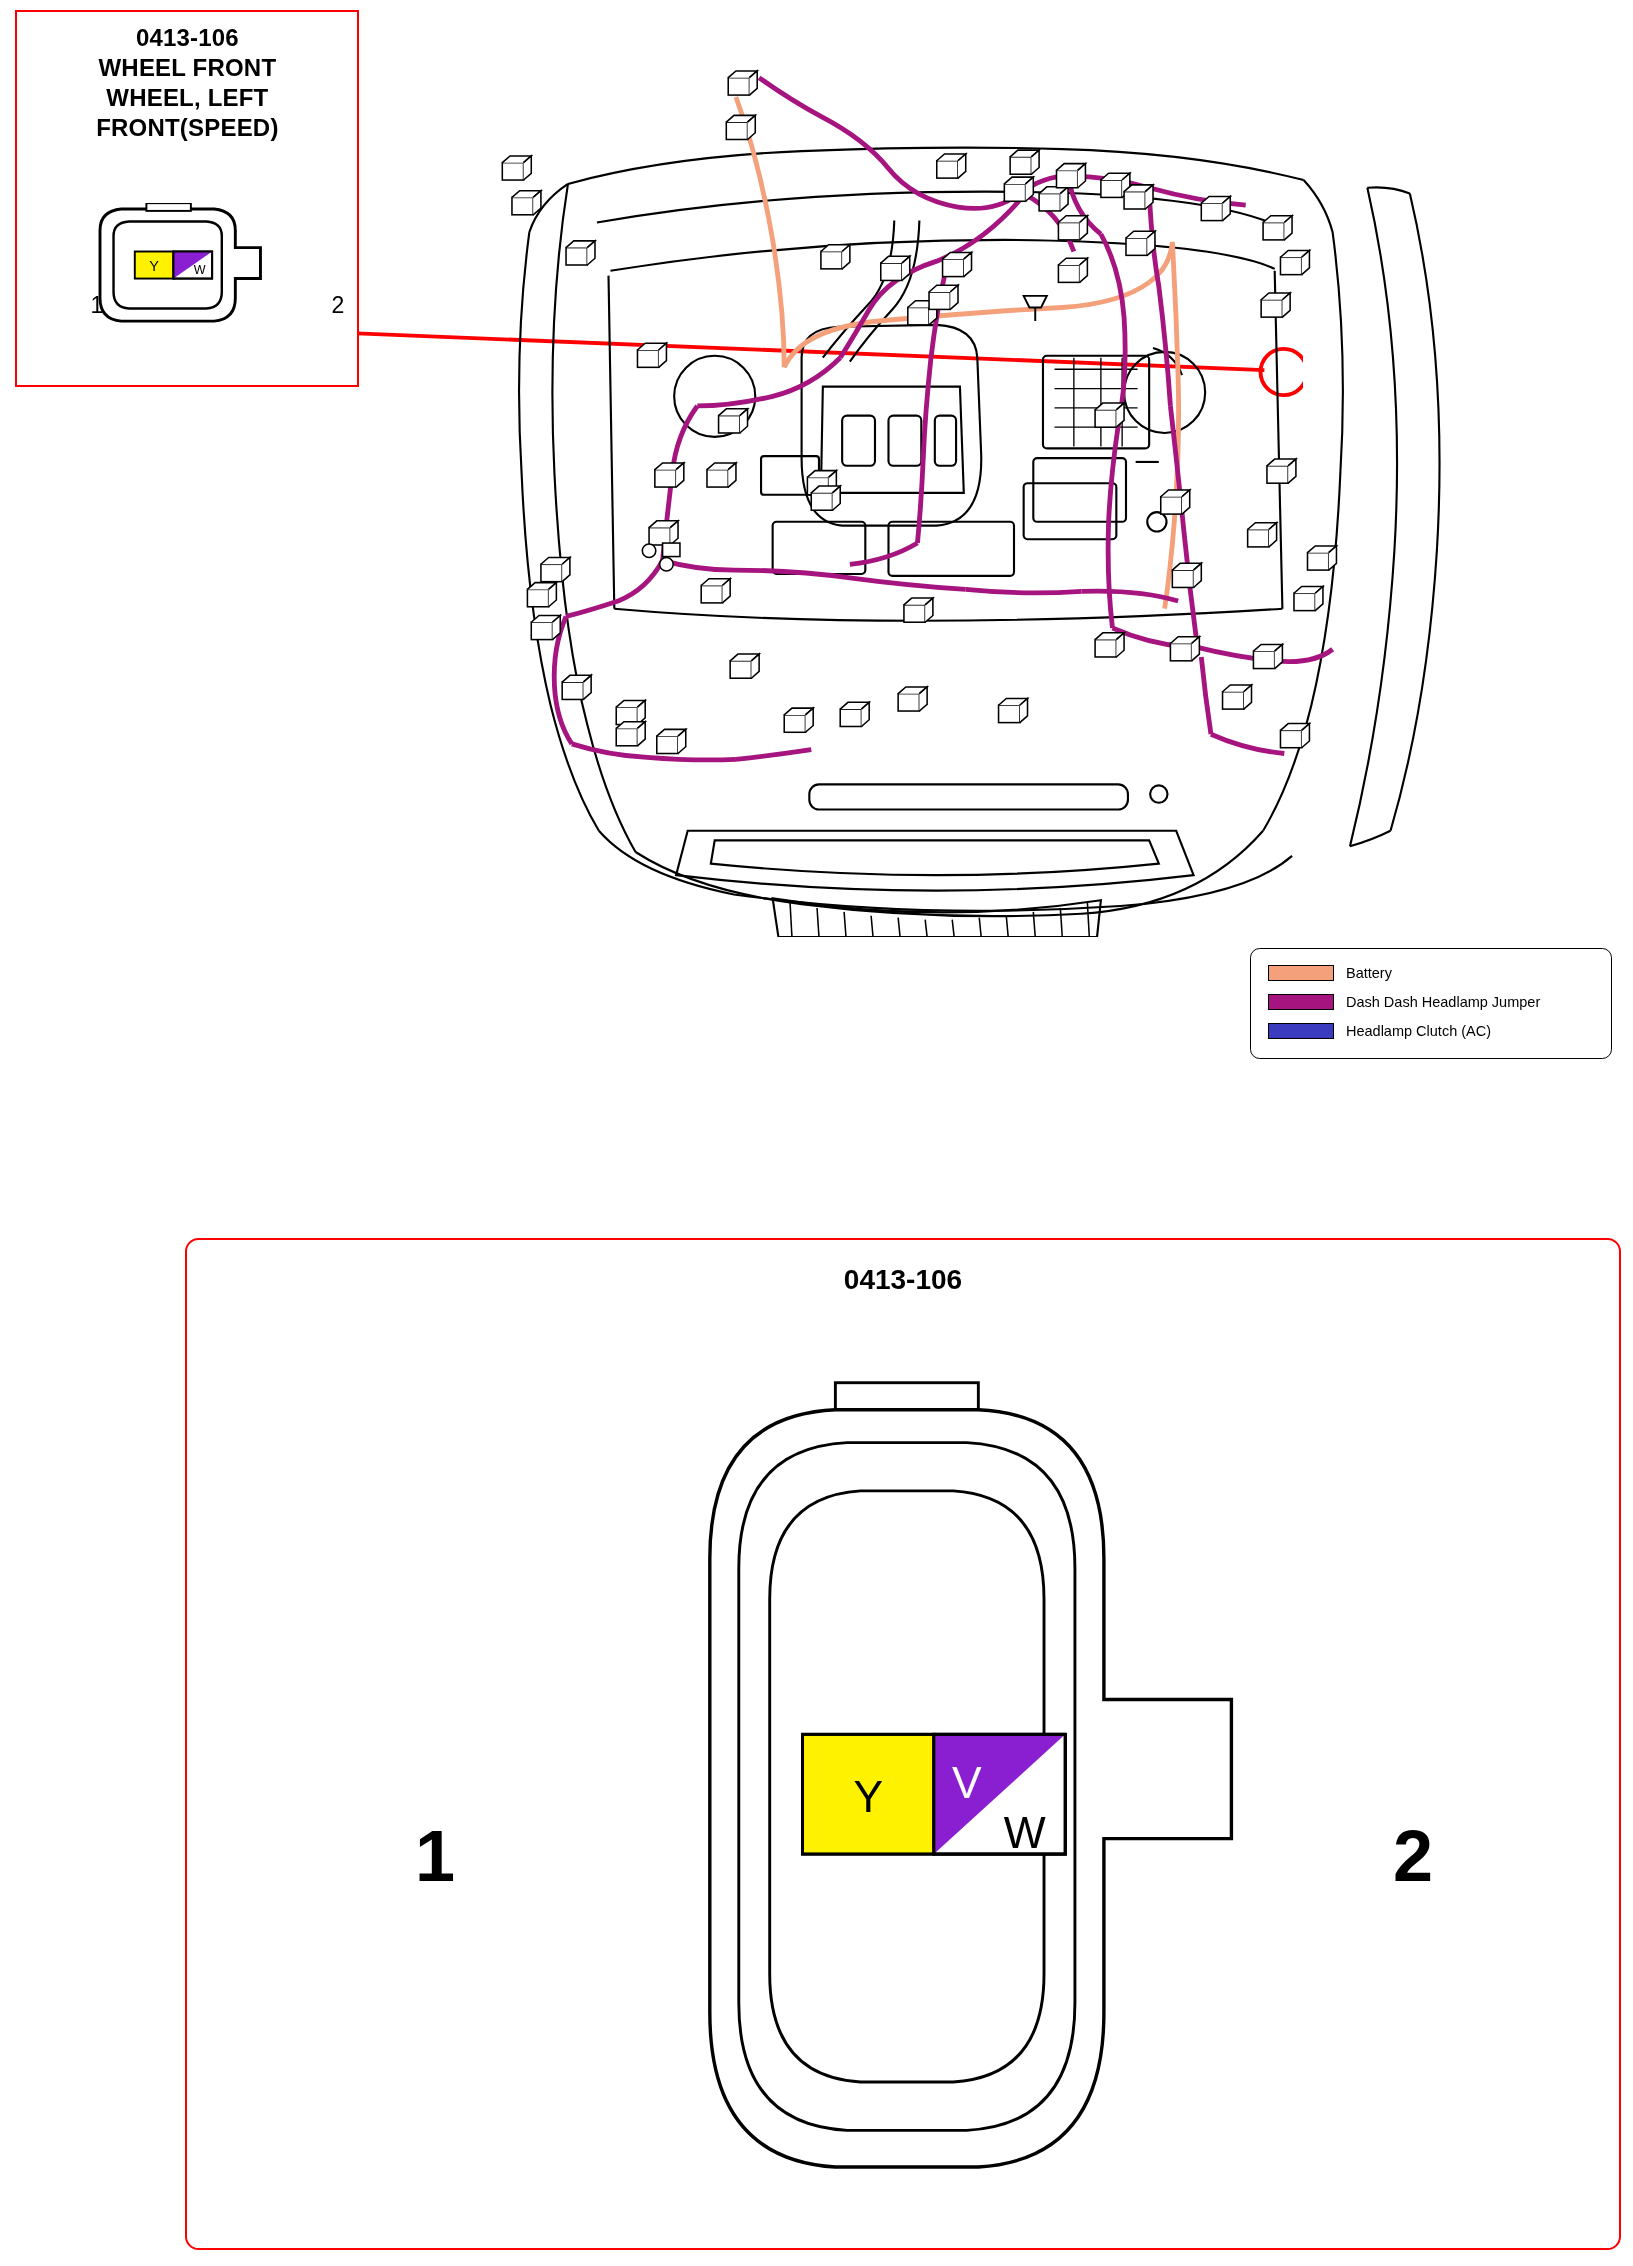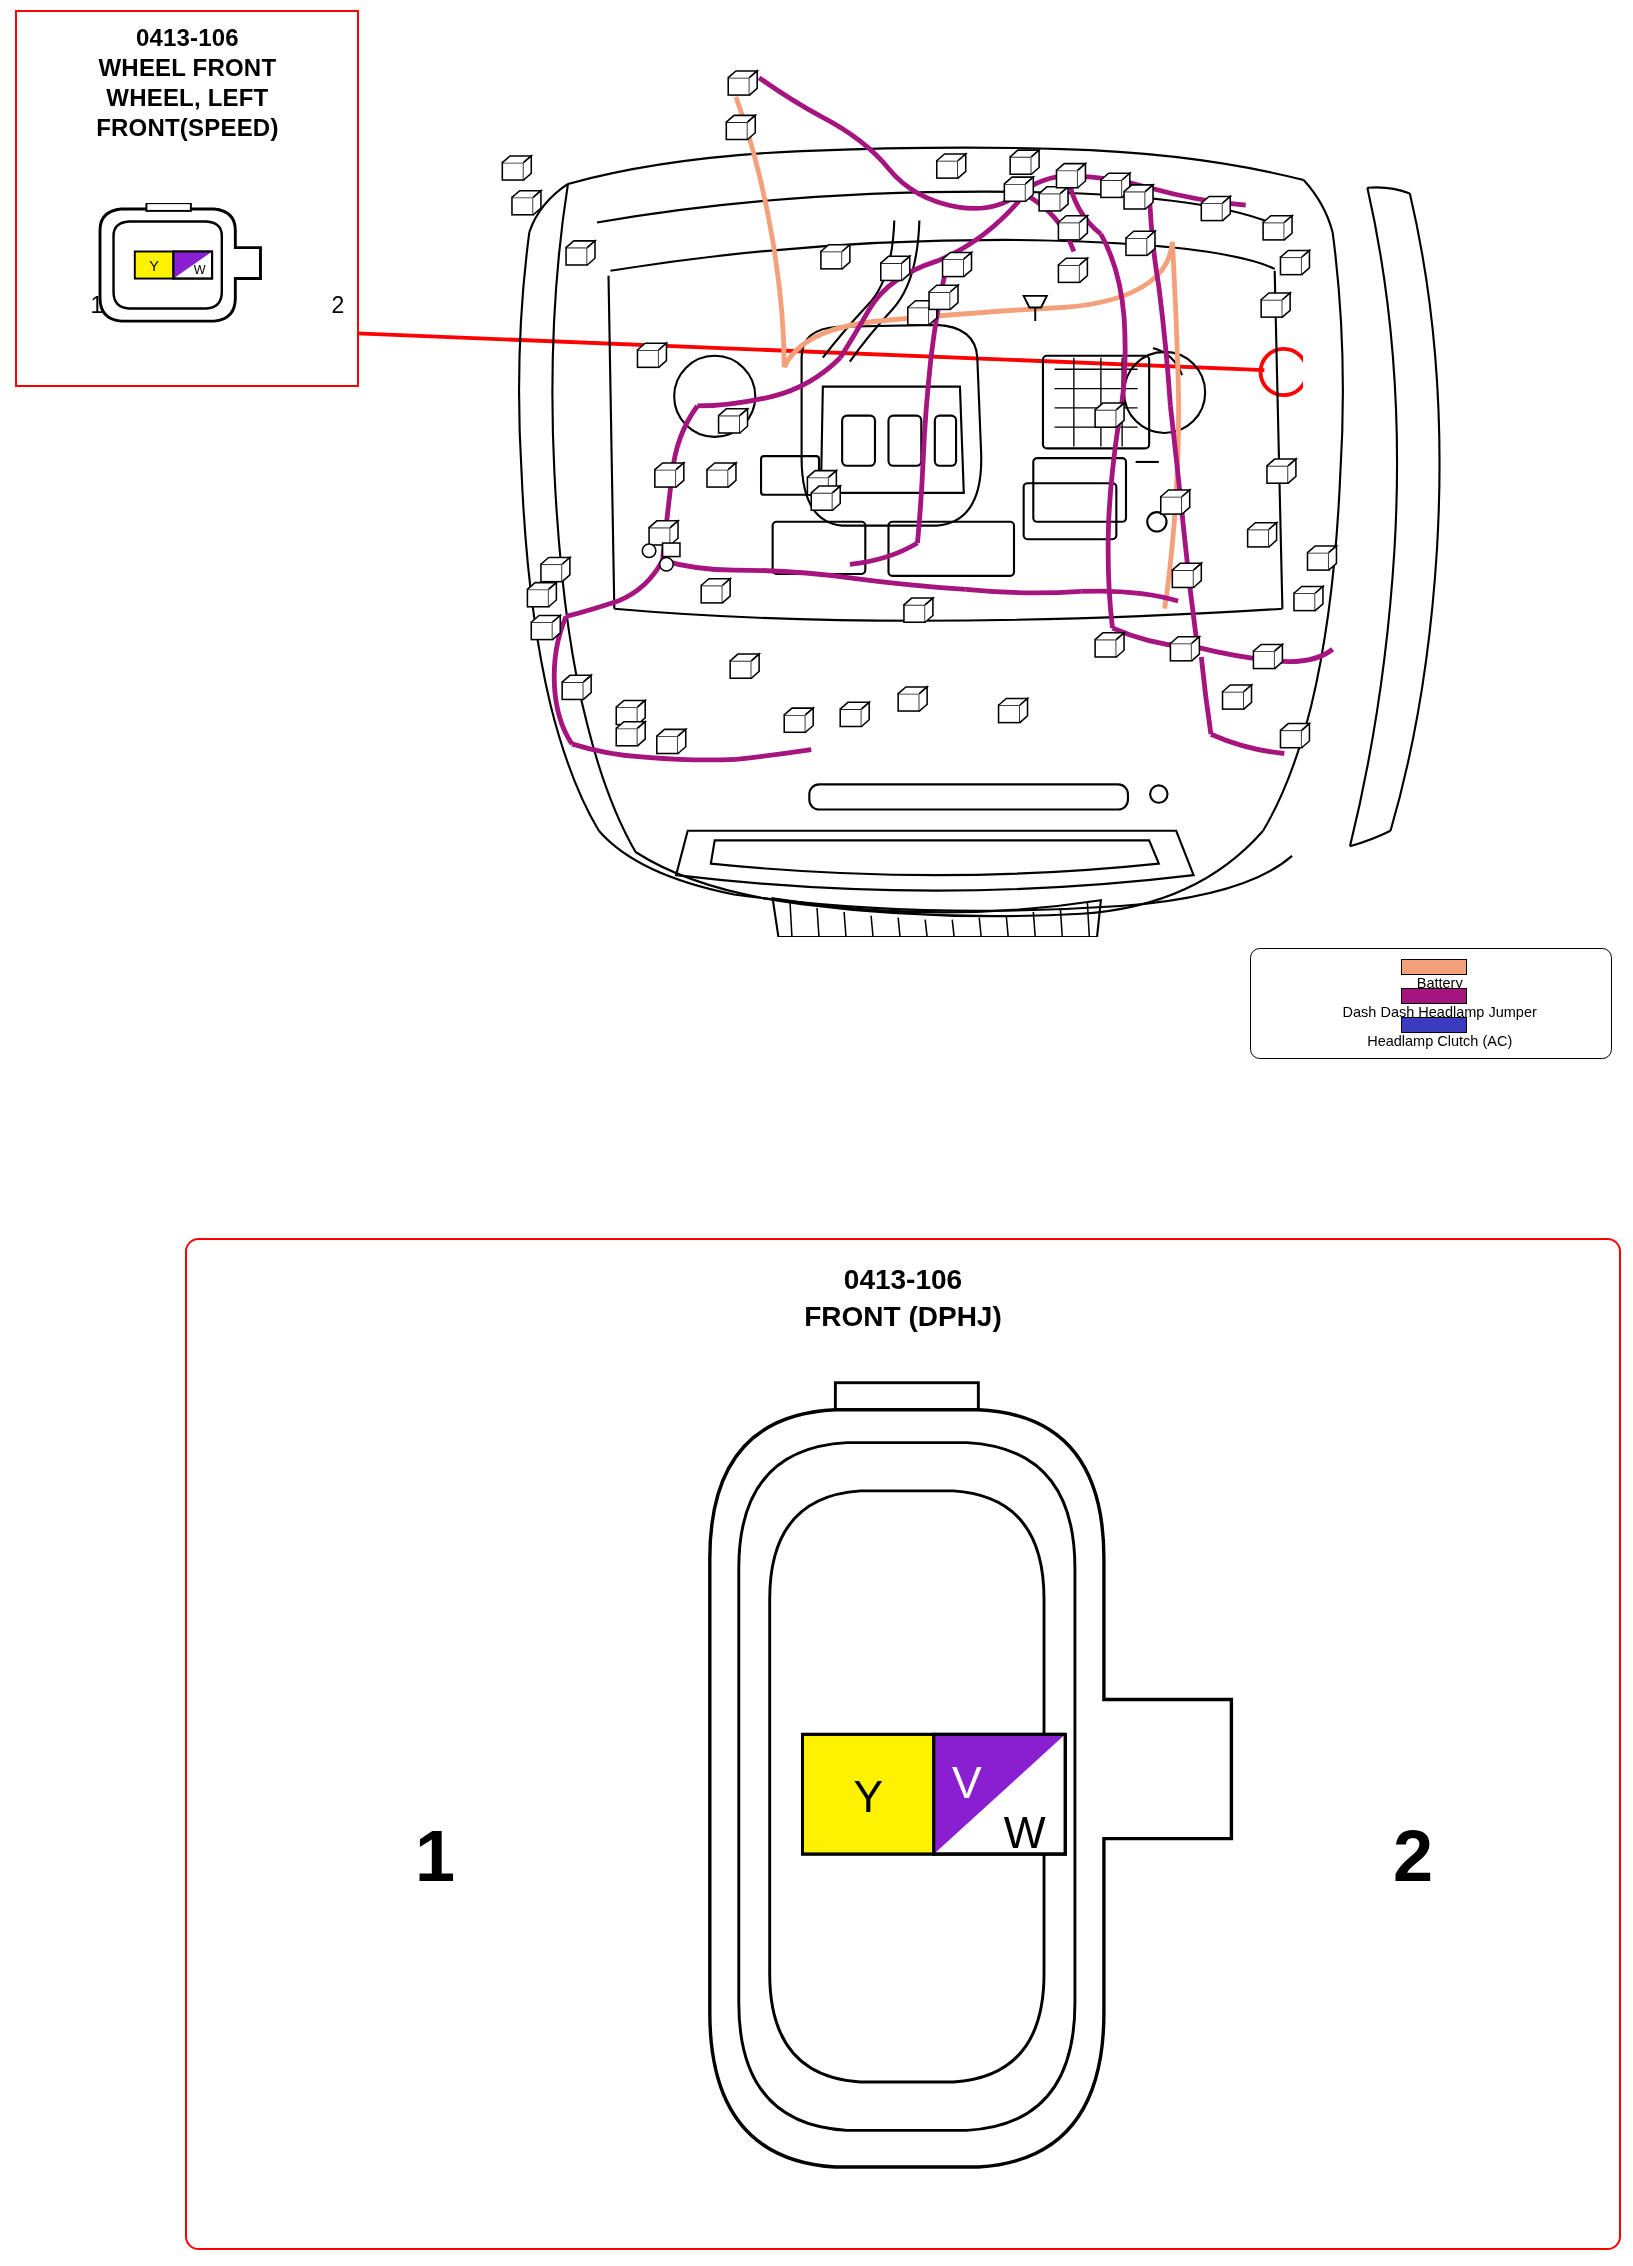--- a/index.html
+++ b/index.html
@@ -82,21 +82,20 @@
     border: 1.9px solid #000;
     border-radius: 9.7px;
     background: #fff;
     box-sizing: border-box;
     padding: 9.7px 0 0 17.4px;
   }
   .legend-row {
     display: flex;
     align-items: center;
     height: 29px;
-    flex-direction: column;
   }
   .legend-swatch {
     width: 64px;
     height: 14.5px;
     border: 1px solid #000;
     margin-right: 11.6px;
     flex: 0 0 auto;
   }
   .legend-label {
     font-size: 14.5px;
@@ -616,21 +615,20 @@
   </div>
   <div class="legend-row">
     <span class="legend-swatch" style="background:#3b3bbf"></span>
     <span class="legend-label">Headlamp Clutch   (AC)</span>
   </div>
 </div>
 
 <div class="detail-panel">
   <div class="detail-title">
     <div>0413-106</div>
-    <div>FRONT (DPHJ)</div>
   </div>
 
   <div class="detail-conn-wrap">
     <svg class="detail-conn" viewBox="0 0 1000 880">
 
       <rect x="430" y="8" width="148" height="28" fill="#ffffff" stroke="#000000" stroke-width="3"></rect>
 
       <path d="M300 190 Q300 42 430 36 L578 36 Q708 42 708 190 L708 336 L840 336 L840 480 L708 480 L708 660
                Q708 812 578 820 L430 820 Q300 812 300 660 Z" fill="#ffffff" stroke="#000000" stroke-width="3.5"></path>
 

